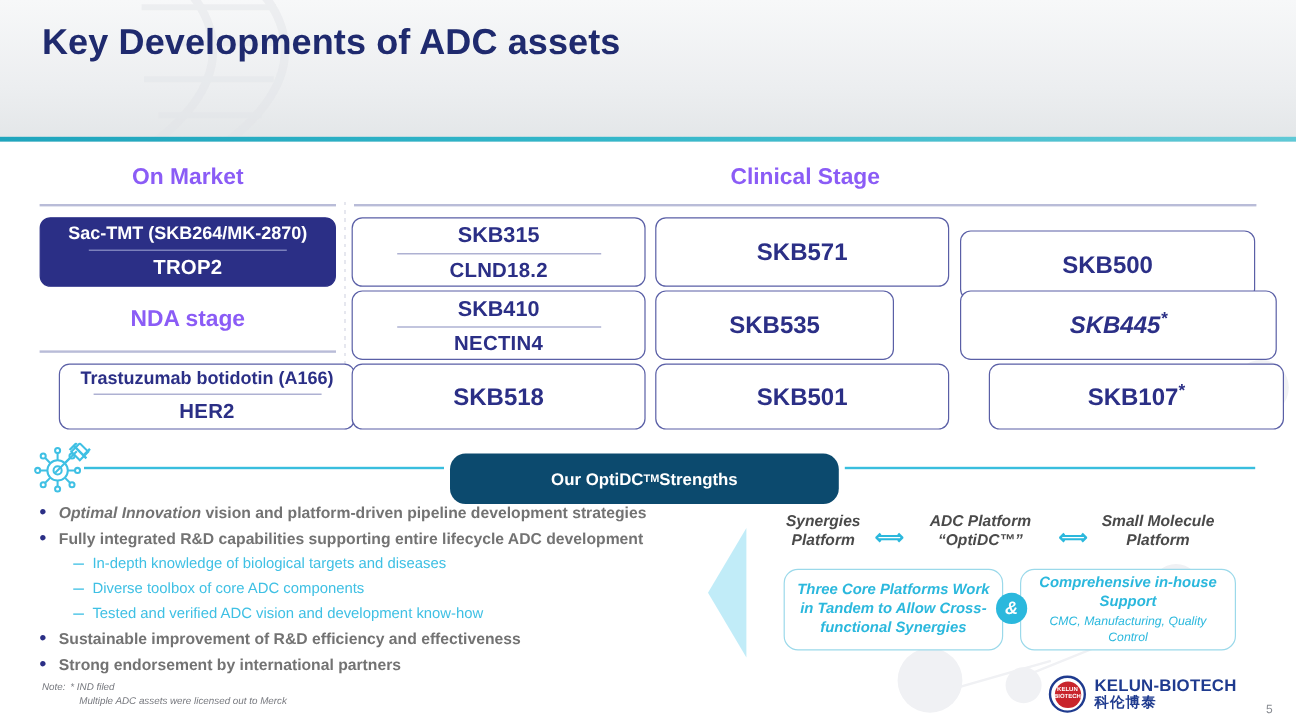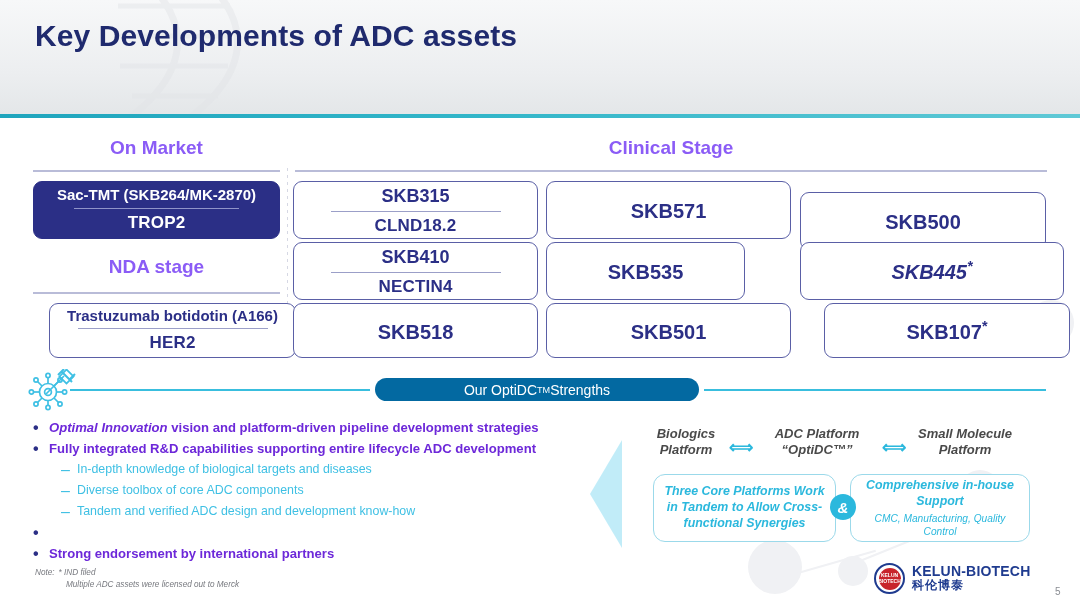--- a/index.html
+++ b/index.html
@@ -59,32 +59,32 @@
   .card .name .ast { font-size: .72em; vertical-align: super; }
   .card .sep { height: 1px; background: #9b9fc8; margin: 5px 0 4px; }
   .card.filled .sep { background: #9094c9; }
   .card .target { font-size: 17px; font-weight: bold; letter-spacing: .2px; }
 
   
   .strip-rule {
     position: absolute; height: 1.6px; background: #39bede;
   }
   .pill {
-    position: absolute; left: 375px; top: 378px; width: 324px; height: 23px;
-    background: #0369a1; border-radius: 13px;
-    color: #fff; font-size: 14px; font-weight: normal;
+    position: absolute; left: 375px; top: 378px; width: 324px; height: 42px;
+    background: #0c4a6e; border-radius: 13px;
+    color: #fff; font-size: 14px; font-weight: bold;
     display: flex; align-items: center; justify-content: center;
   }
   .pill .tm { font-size: .65em; vertical-align: super; }
 
   
   .bullets { position: absolute; left: 33px; top: 418px; width: 545px; }
   .b-row { display: flex; align-items: flex-start; margin-bottom: 2px; }
   .b-mark { color: #2b2f86; font-weight: bold; width: 16px; flex: none; line-height: 19px; }
-  .b-text { font-size: 13.1px; font-weight: bold; color: #6d28d9; line-height: 19px; }
+  .b-text { font-size: 13.1px; font-weight: bold; color: #737373; line-height: 19px; }
   .b-text em { font-style: italic; }
   .sub .b-mark { color: #3fc0e4; font-weight: normal; width: 16px; margin-left: 28px; line-height: 19px; }
   .sub .b-text { font-size: 12.4px; font-weight: normal; color: #3fc0e4; line-height: 19px; }
 
   
   .arrow-left {
     position: absolute; left: 590px; top: 440px;
     width: 0; height: 0;
     border-top: 54px solid transparent;
     border-bottom: 54px solid transparent;
@@ -264,35 +264,36 @@
   <div class="b-row sub">
     <span class="b-mark">–</span>
     <span class="b-text">In-depth knowledge of biological targets and diseases</span>
   </div>
   <div class="b-row sub">
     <span class="b-mark">–</span>
     <span class="b-text">Diverse toolbox of core ADC components</span>
   </div>
   <div class="b-row sub">
     <span class="b-mark">–</span>
-    <span class="b-text">Tandem and verified ADC design and development know-how</span>
+    <span class="b-text">Tested and verified ADC vision and development know-how</span>
   </div>
   <div class="b-row">
     <span class="b-mark">•</span>
+    <span class="b-text">Sustainable improvement of R&amp;D efficiency and effectiveness</span>
   </div>
   <div class="b-row">
     <span class="b-mark">•</span>
     <span class="b-text">Strong endorsement by international partners</span>
   </div>
 </div>
 
 <div class="arrow-left"></div>
 
 <div class="plat" style="left:636px;top:426px;width:100px;">
-  <span>Biologics</span><br><span>Platform</span>
+  <span>Synergies</span><br><span>Platform</span>
 </div>
 <div class="dbl-arrow" style="left:729px;top:437px;">⟺</div>
 <div class="plat" style="left:762px;top:426px;width:110px;">
   <span>ADC Platform</span><br><span>“OptiDC™”</span>
 </div>
 <div class="dbl-arrow" style="left:882px;top:437px;">⟺</div>
 <div class="plat" style="left:906px;top:426px;width:118px;">
   <span>Small Molecule</span><br><span>Platform</span>
 </div>
 

